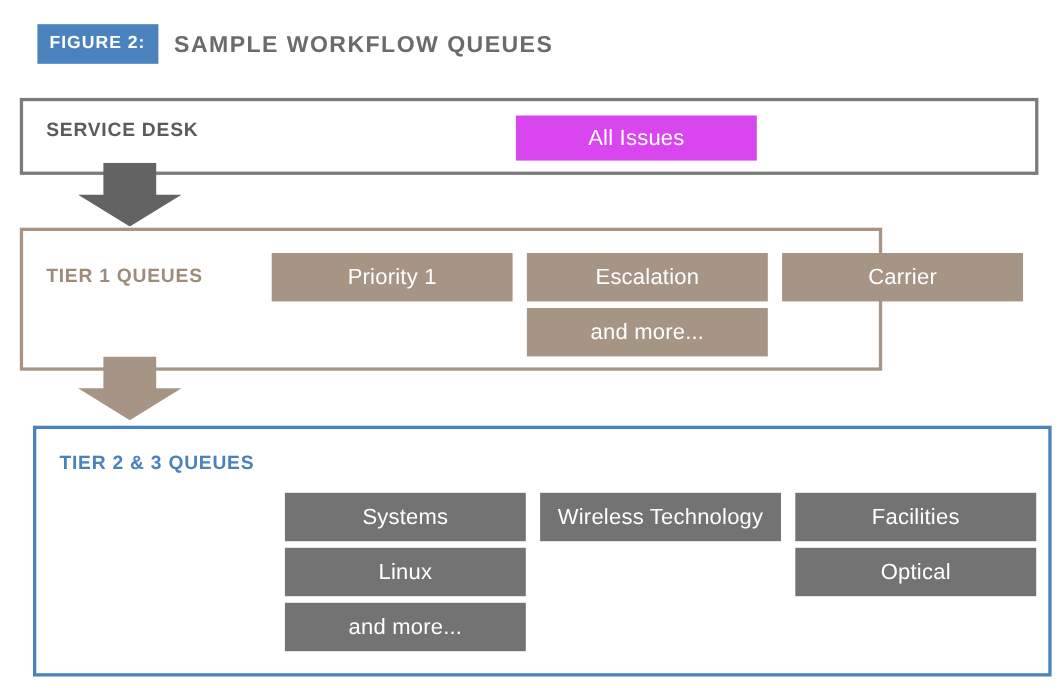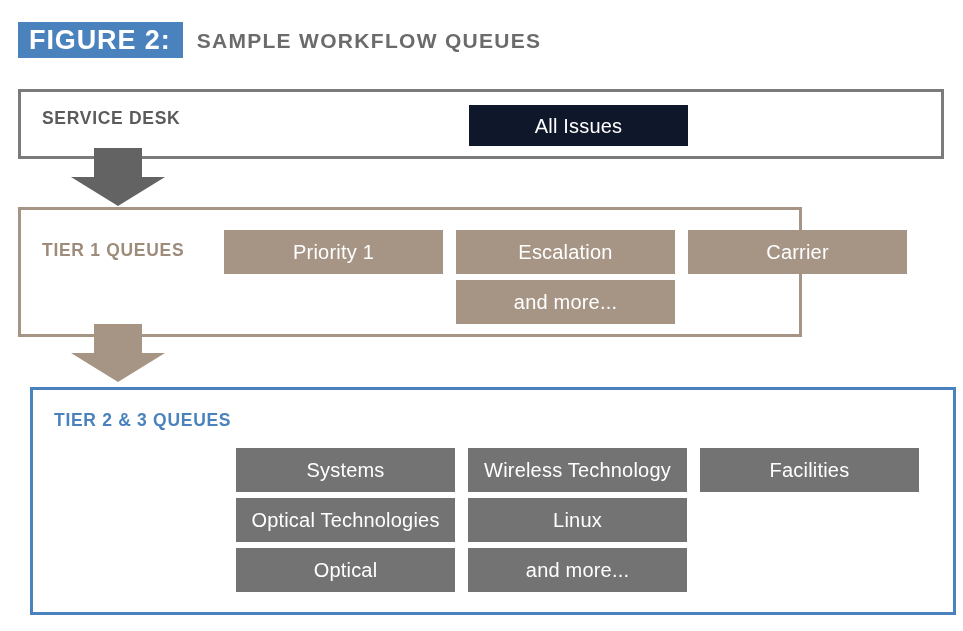--- a/index.html
+++ b/index.html
@@ -22,27 +22,28 @@
     position: absolute;
     left: 18px;
     top: 22px;
     display: flex;
     align-items: stretch;
     height: 36px;
   }
   #figure-badge {
     background: #4a82bd;
     color: #ffffff;
-    font-size: 27px;
+    font-size: 16px;
     font-weight: 600;
     letter-spacing: 0.9px;
     display: flex;
     align-items: center;
     padding: 0 12px 0 11px;
     line-height: 1;
+    margin-left: 16px;
   }
   #figure-title {
     color: #6b6b6b;
     font-size: 21px;
     font-weight: 700;
     letter-spacing: 1.3px;
     display: flex;
     align-items: center;
     padding-left: 14px;
     line-height: 1;
@@ -101,21 +102,21 @@
   }
   #tier23-label {
     left: 21px;
     top: 20px;
     color: #4a82bd;
   }
 
   
   .queue-grid {
     position: absolute;
-    left: 203px;
+    left: 226px;
     top: 0;
     width: 684px;
     display: grid;
     grid-template-columns: 219px 219px 219px;
     column-gap: 13px;
     row-gap: 6px;
   }
   #tier1-grid { top: 20px; }
   #tier23-grid { top: 58px; }
 
@@ -127,21 +128,21 @@
     color: #ffffff;
     font-size: 20px;
     font-weight: 400;
     letter-spacing: 0.2px;
     white-space: nowrap;
     line-height: 1;
   }
   .queue-chip.empty {
     background: transparent;
   }
-  .chip-dark { background: #0f172a; }
+  .chip-dark { background: #d946ef; }
   .chip-tan  { background: #a69585; }
   .chip-blue { background: #737373; }
 
   
   #all-issues-chip {
     position: absolute;
     left: 448px;
     top: 13px;
     width: 219px;
     height: 41px;
@@ -204,20 +205,19 @@
 </div>
 
 <div class="tier-panel" id="tier23-panel">
   <div class="tier-label" id="tier23-label">TIER 2 &amp; 3 QUEUES</div>
 
   <div class="queue-grid" id="tier23-grid">
     <div class="queue-chip chip-blue">Systems</div>
     <div class="queue-chip chip-blue">Wireless Technology</div>
     <div class="queue-chip chip-blue">Facilities</div>
 
-    <div class="queue-chip chip-blue">Optical Technologies</div>
     <div class="queue-chip chip-blue">Linux</div>
 
     <div class="queue-chip empty"></div>
     <div class="queue-chip chip-blue">Optical</div>
     <div class="queue-chip chip-blue">and more...</div>
   </div>
 </div>
 
 </body></html>

